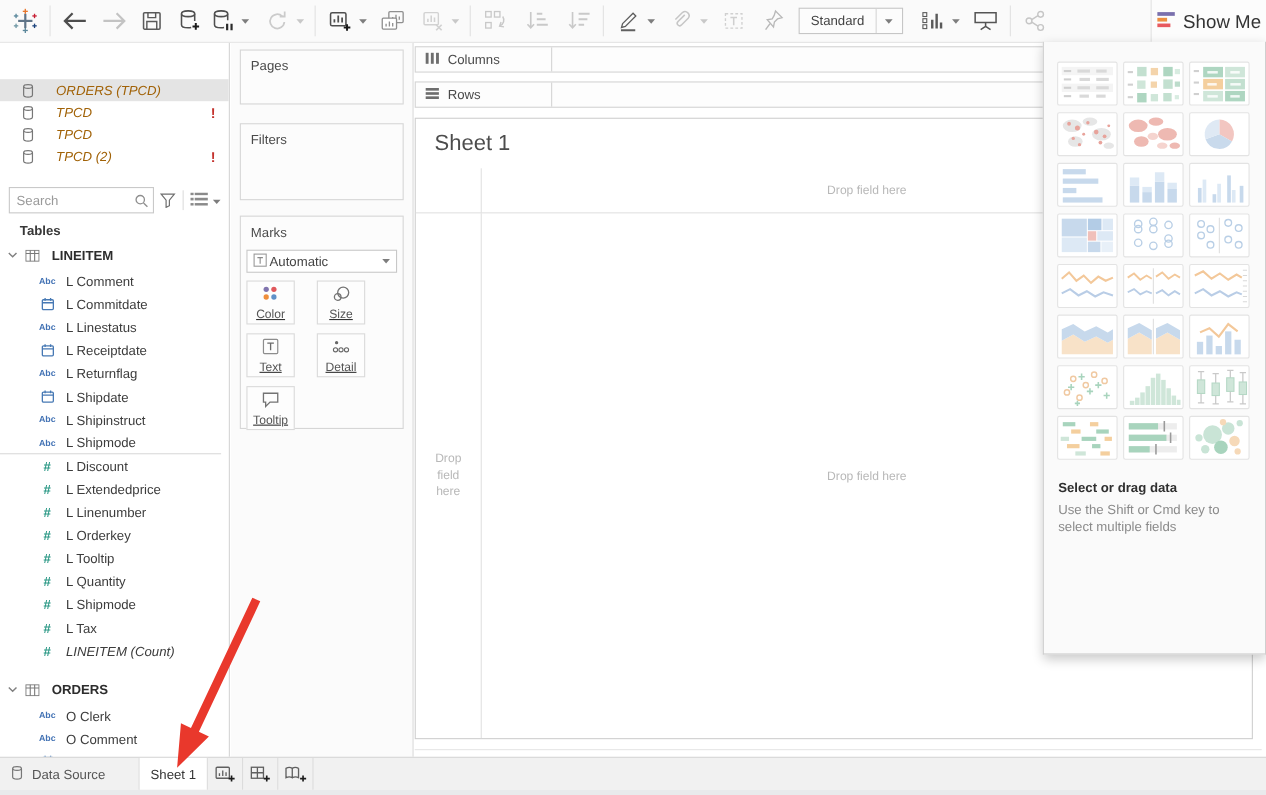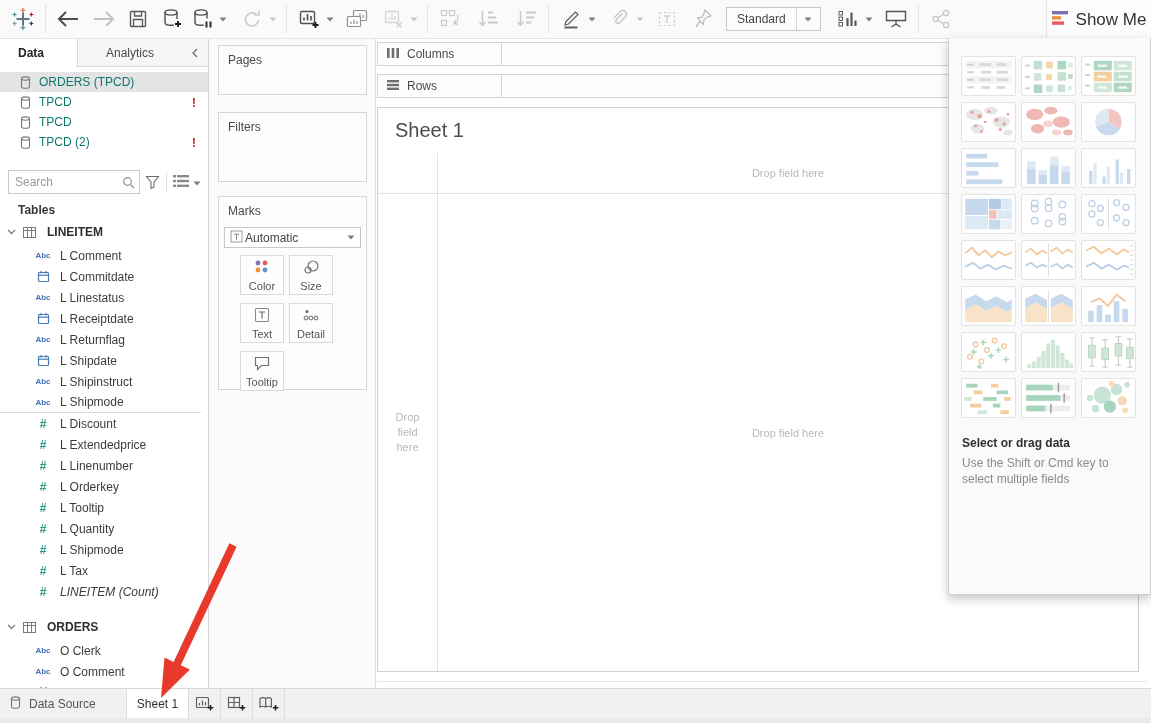--- a/index.html
+++ b/index.html
@@ -19,21 +19,21 @@
 
   
   #left-pane { position:absolute; left:0; top:39px; width:209px; height:649px; background:#fff; border-right:1px solid #d4d4d4; overflow:hidden; }
   .pane-tabs { position:absolute; left:0; top:0; right:0; height:28px; display:flex; background:#f6f6f6; border-bottom:1px solid #d9d9d9; }
   .tab-data { width:78px; background:#fff; border-right:1px solid #d9d9d9; display:flex; align-items:center; padding-left:18px; font-weight:bold; color:#222; height:28px; }
   .tab-analytics { flex:1; display:flex; align-items:center; justify-content:center; color:#4b4b4b; }
   .tab-collapse { width:26px; display:flex; align-items:center; justify-content:center; }
   #ds-list { position:absolute; left:0; top:33px; right:0; }
   .ds-row { height:20px; display:flex; align-items:center; padding-left:20px; position:relative; }
   .ds-row.sel { background:#e4e4e4; }
-  .ds-label { margin-left:8px; color:#0f766e; }
+  .ds-label { margin-left:20px; color:#a16207;font-style:italic; }
   .ds-err { position:absolute; right:12px; color:#c4322d; font-weight:bold; font-size:13px; }
   .icon-box { display:inline-flex; align-items:center; justify-content:center; }
   #search-row { position:absolute; left:8px; top:131px; right:6px; height:24px; display:flex; align-items:center; }
   #search-input { width:132px; height:24px; border:1px solid #c9c9c9; background:#fff; font-family:"Liberation Sans",sans-serif; font-size:12px; color:#333; padding:0 20px 0 6px; }
   #search-input::placeholder { color:#9a9a9a; }
   #search-mag { margin-left:-18px; pointer-events:none; display:flex; }
   #funnel-btn { margin-left:10px; display:flex; }
   .vline { width:1px; height:18px; background:#ddd; margin:0 6px; }
   #view-btn { display:flex; align-items:center; gap:4px; }
   #tables-label { position:absolute; left:18px; top:164px; font-weight:bold; color:#383838; }
@@ -52,21 +52,21 @@
   
   #cards-panel { position:absolute; left:210px; top:39px; width:166px; height:649px; background:#fbfbfb; border-right:1px solid #dcdcdc; }
   .card { position:absolute; left:8px; right:8px; border:1px solid #d6d6d6; background:#fcfcfc; }
   .card-label { position:absolute; left:9px; top:7px; color:#4a4a4a; }
   #card-pages { top:6px; height:50px; }
   #card-filters { top:73px; height:70px; }
   #card-marks { top:157px; height:194px; }
   #mark-type { position:absolute; left:5px; right:5px; top:30px; height:21px; border:1px solid #c8c8c8; background:#fff; display:flex; align-items:center; padding:0 5px; gap:2px; }
   #mark-type .mt-label { color:#444; }
   #mark-type .mt-caret { margin-left:auto; display:flex; }
-  #marks-buttons { position:absolute; left:21px; top:58px; right:5px; display:flex; flex-wrap:wrap; gap:8px 5px; }
+  #marks-buttons { position:absolute; left:5px; top:58px; right:5px; display:flex; flex-wrap:wrap; gap:8px 20px;text-decoration:underline; }
   .mark-btn { width:44px; height:40px; border:1px solid #dadada; background:#fdfdfd; display:flex; flex-direction:column; align-items:center; justify-content:center; gap:2px; }
   .mb-label { font-size:11px; color:#555; }
 
   
   .shelf { position:absolute; left:377px; width:761px; height:24px; border:1px solid #d4d4d4; background:#fdfdfd; display:flex; }
   #shelf-columns { top:42px; } #shelf-rows { top:74px; }
   .shelf-head { width:124px; border-right:1px solid #d4d4d4; display:flex; align-items:center; gap:7px; padding-left:8px; }
   .shelf-label { color:#4a4a4a; }
   #sheet { position:absolute; left:377px; top:107px; width:762px; height:565px; background:#fff; border:1px solid #cfcfcf; }
   #sheet-title { padding:11px 0 0 17px; font-size:20px; color:#4c4c4c; }
@@ -292,29 +292,20 @@
 <div id="showme-tab">
   <span><svg width="17" height="14" viewBox="0 0 17 14">
         <rect x="0" y="0" width="16" height="3.4" fill="#7a70ad"></rect>
         <rect x="0" y="5.2" width="9" height="3.4" fill="#ee8f40"></rect>
         <rect x="0" y="10.4" width="12" height="3.4" fill="#e85a5f"></rect>
       </svg></span>
   <span class="lbl">Show Me</span>
 </div>
 
 <div id="left-pane">
-  <div class="pane-tabs">
-    <div class="tab-data">Data</div>
-    <div class="tab-analytics">Analytics</div>
-    <div class="tab-collapse">
-        <svg width="8" height="10" viewBox="0 0 8 10">
-          <path d="M6 1L2 5l4 4" fill="none" stroke="#707070" stroke-width="1.3"></path>
-        </svg>
-      </div>
-  </div>
   <div id="ds-list">
       <div class="ds-row sel">
         <span class="icon-box">
           <svg width="11" height="13" viewBox="0 0 11 13">
             <path d="M1.5 2.6v7.8c0 1 1.8 1.9 4 1.9s4-.9 4-1.9V2.6" fill="none" stroke="#777" stroke-width="1.1"></path>
             <ellipse cx="5.5" cy="2.6" rx="4" ry="1.7" fill="none" stroke="#777" stroke-width="1.1"></ellipse>
           </svg>
         </span>
         <span class="ds-label">ORDERS (TPCD)</span>
       </div>

